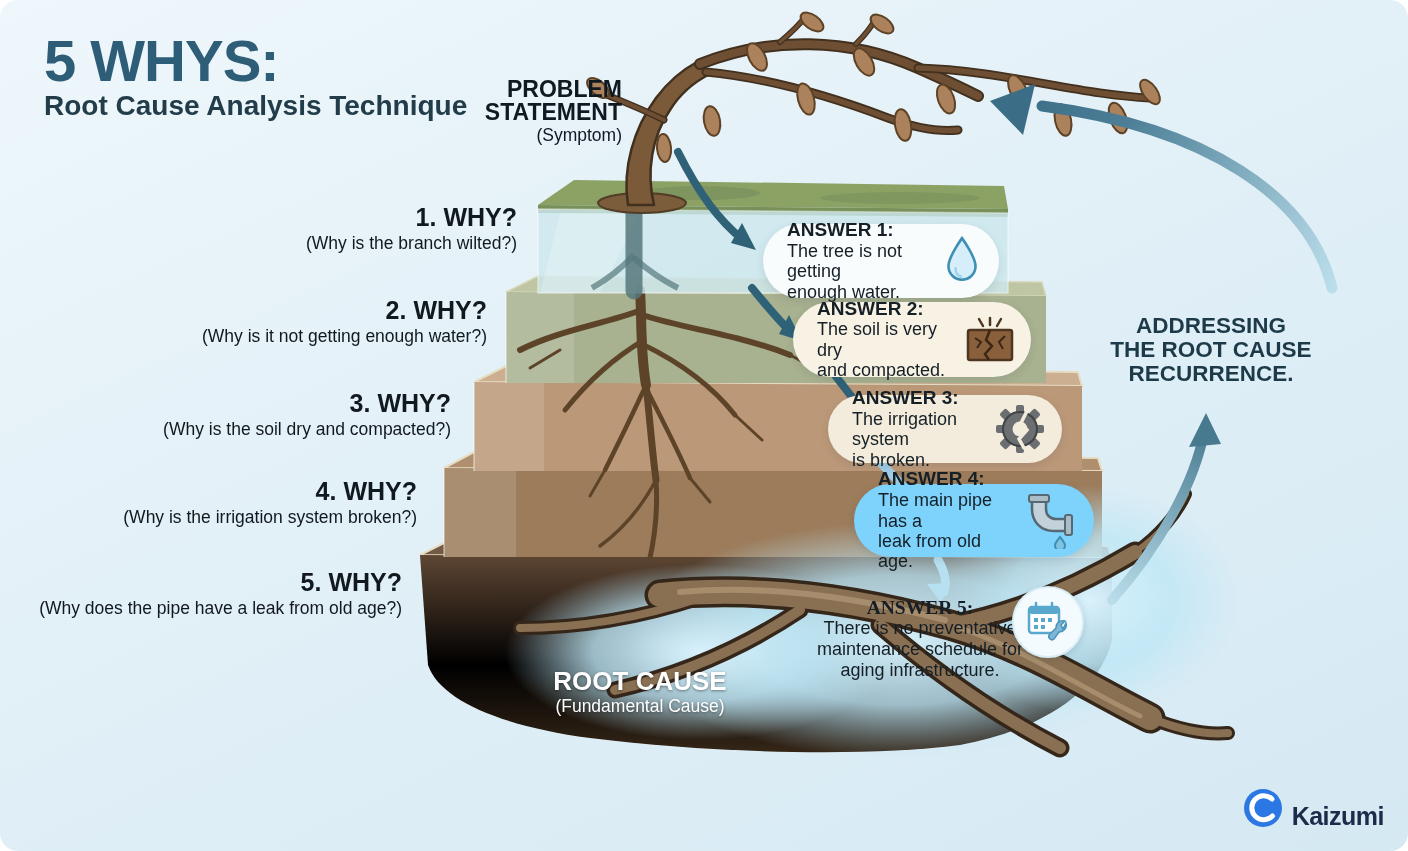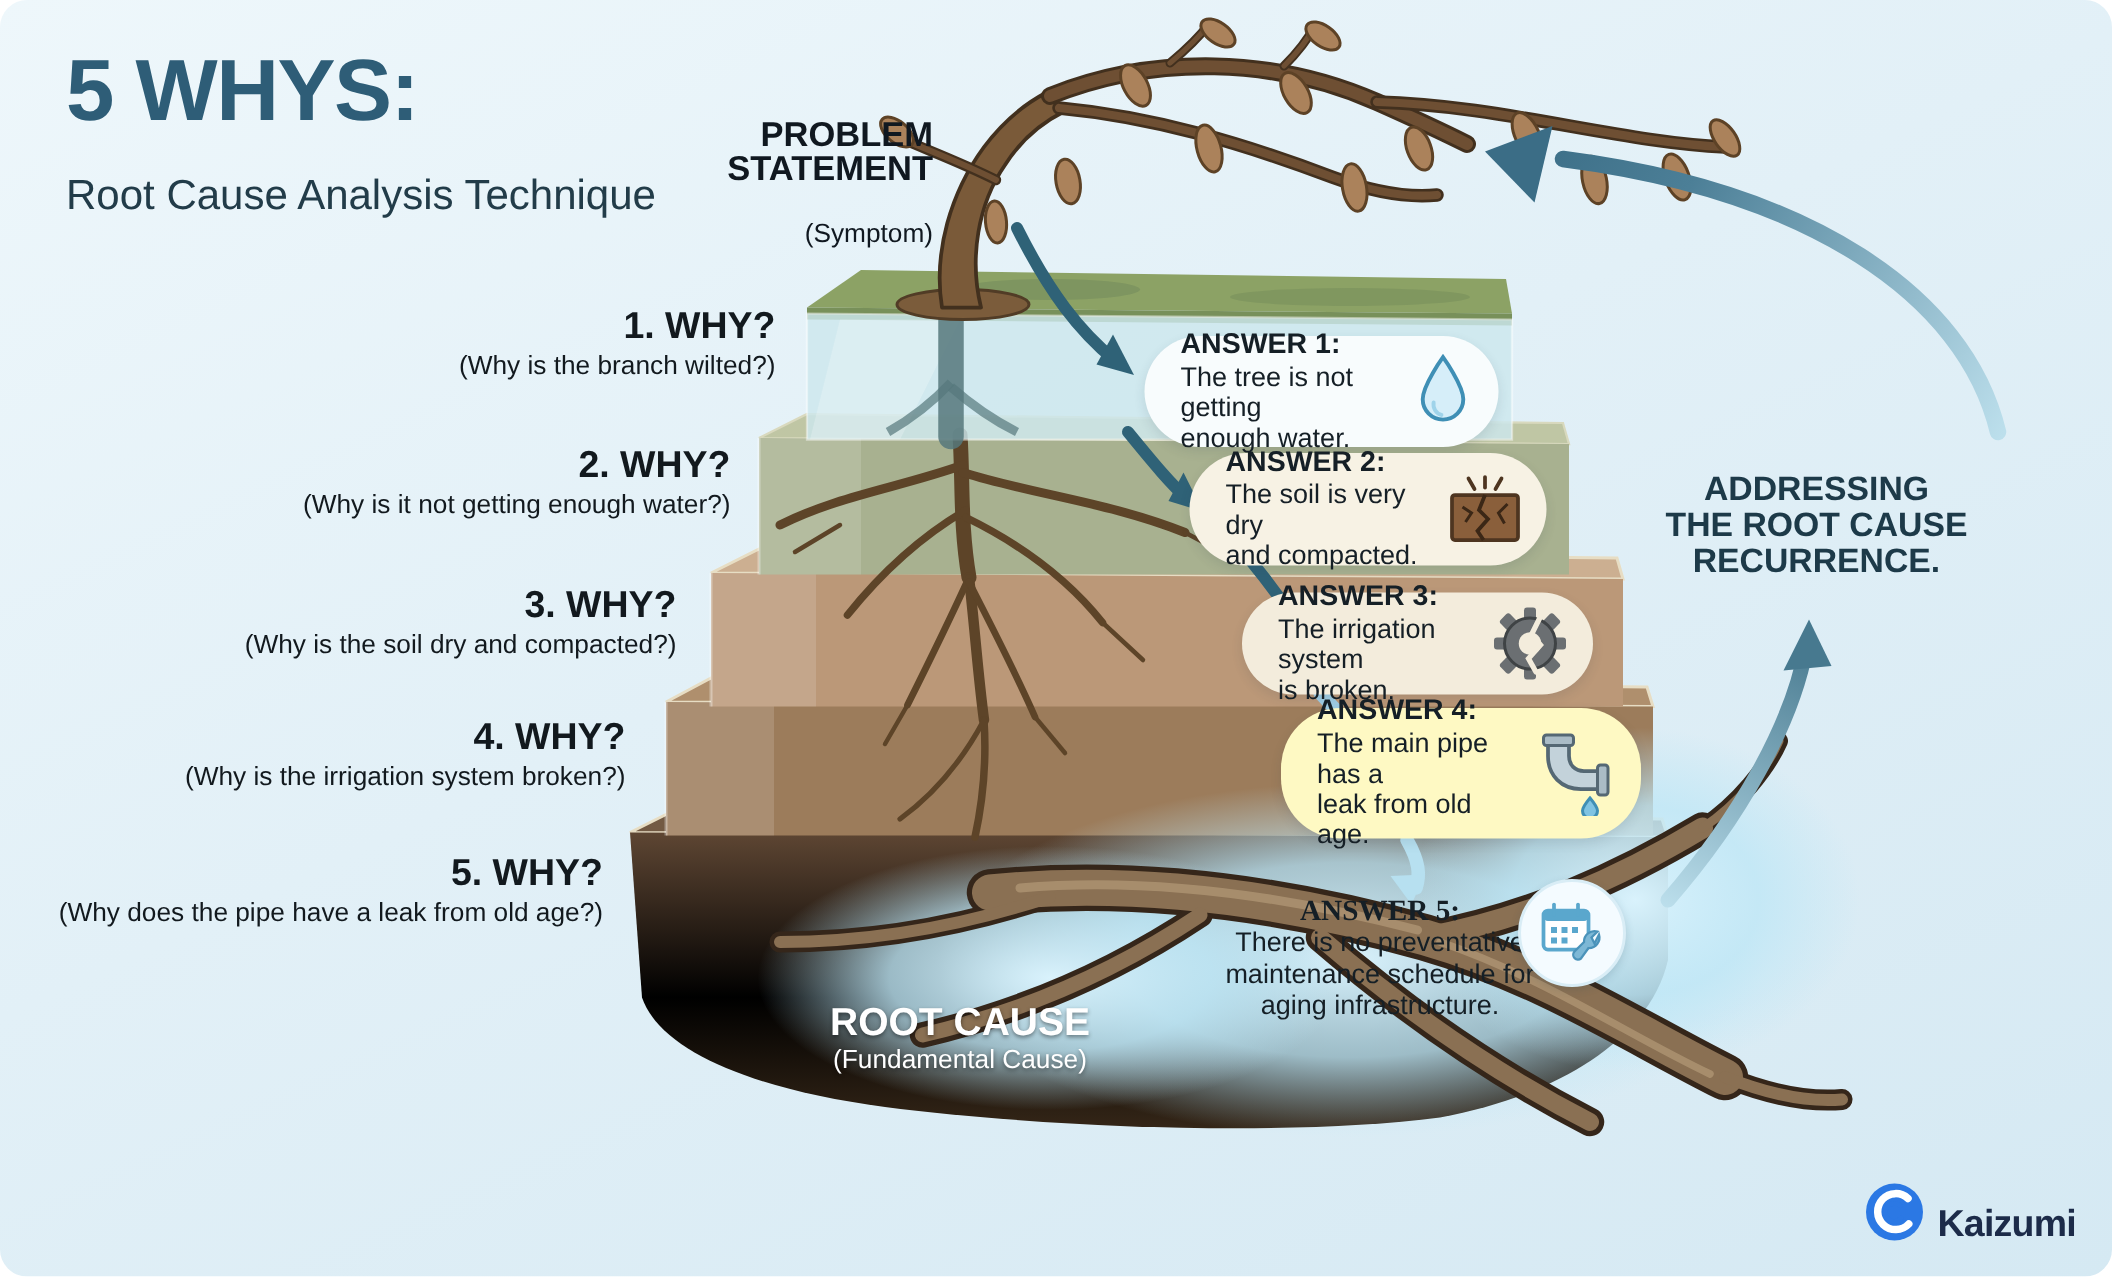--- a/index.html
+++ b/index.html
@@ -4,42 +4,42 @@
 <style>
   html,body{margin:0;padding:0;background:#ffffff;}
   .stage{position:relative;width:1408px;height:851px;font-family:"Liberation Sans",sans-serif;overflow:hidden;}
   .bg{position:absolute;inset:0;border-radius:18px;
       background:linear-gradient(155deg,#eef7fb 0%,#e2f0f7 45%,#d5e9f3 100%);}
   .scene{position:absolute;inset:0;}
   .abs{position:absolute;}
 
   
   .title-main{font-size:58px;font-weight:800;letter-spacing:-1px;color:#2e5d77;line-height:1;}
-  .title-sub{font-size:28px;font-weight:400;color:#223c49;margin-top:24px;}
+  .title-sub{font-size:28px;font-weight:700;color:#223c49;margin-top:0;}
 
   
   .problem{width:260px;text-align:right;color:#101820;}
   .problem .pl{font-size:23px;font-weight:700;line-height:1.02;}
-  .problem .ps{font-size:17.5px;font-weight:400;margin-top:20px;}
+  .problem .ps{font-size:17.5px;font-weight:400;margin-top:0;}
 
   
   .why{text-align:right;color:#12191e;}
   .why-label{font-size:25px;font-weight:700;line-height:1;}
   .why-q{font-size:17.5px;font-weight:400;margin-top:3px;white-space:nowrap;}
 
   
   .answer{display:flex;align-items:center;border-radius:40px;box-shadow:0 3px 8px rgba(40,60,70,.12);}
   .answer .answer-text{padding:10px 6px 10px 24px;flex:1;}
   .answer-label{font-size:19px;font-weight:700;color:#151f26;line-height:1.1;}
   .answer-line{font-size:18px;color:#151f26;line-height:1.13;}
   .answer .aicon{flex:0 0 auto;margin-right:16px;}
   .a1{left:763px;top:224px;width:236px;height:74px;background:#f8fcfd;}
   .a2{left:793px;top:302px;width:238px;height:75px;background:#f7f2e4;}
   .a3{left:828px;top:395px;width:234px;height:68px;background:#f3ecdc;}
-  .a4{left:854px;top:472px;width:240px;height:87px;background:#fef9c3;}
+  .a4{left:854px;top:484px;width:240px;height:73px;background:#7dd3fc;}
   .a5text{left:800px;top:597px;width:240px;text-align:center;color:#142028;}
   .a5text .answer-label{font-size:19.5px;font-family:Liberation Serif, serif;}
   .a5text .answer-line{font-size:18px;line-height:1.16;}
   .a5badge{left:1012px;top:586px;width:68px;height:68px;border-radius:50%;
            background:#f4fbff;border:2px solid #d9edf6;display:flex;align-items:center;justify-content:center;
            box-shadow:0 2px 6px rgba(40,70,90,.18);}
 
   
   .rootcause{width:220px;text-align:center;color:#ffffff;text-shadow:0 1px 3px rgba(0,0,0,.45);}
   .rootcause .rc1{font-size:26px;font-weight:700;line-height:1;}

